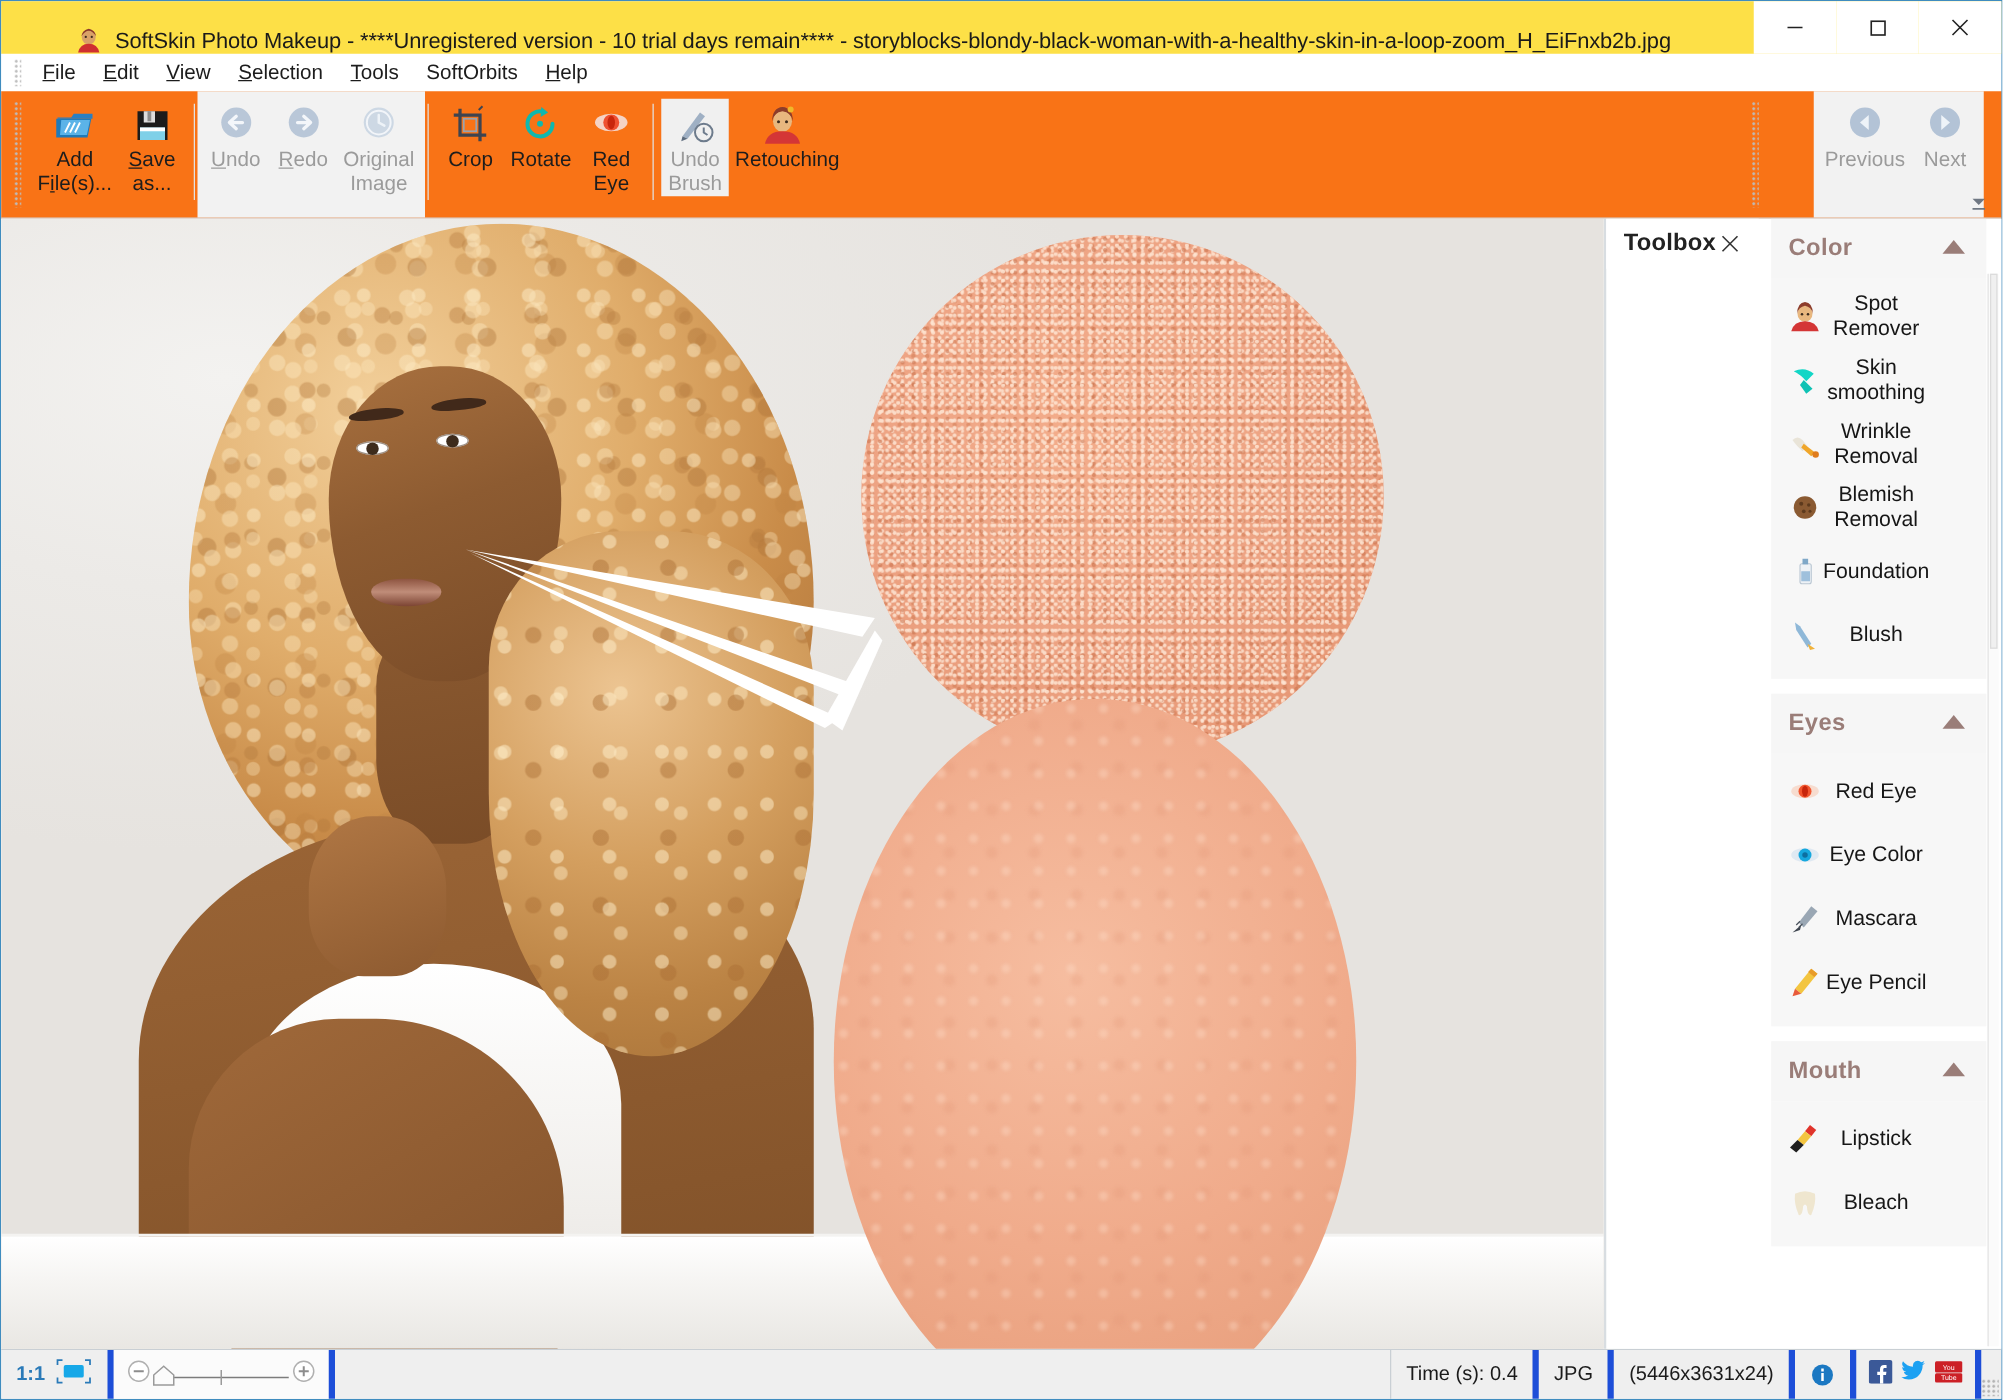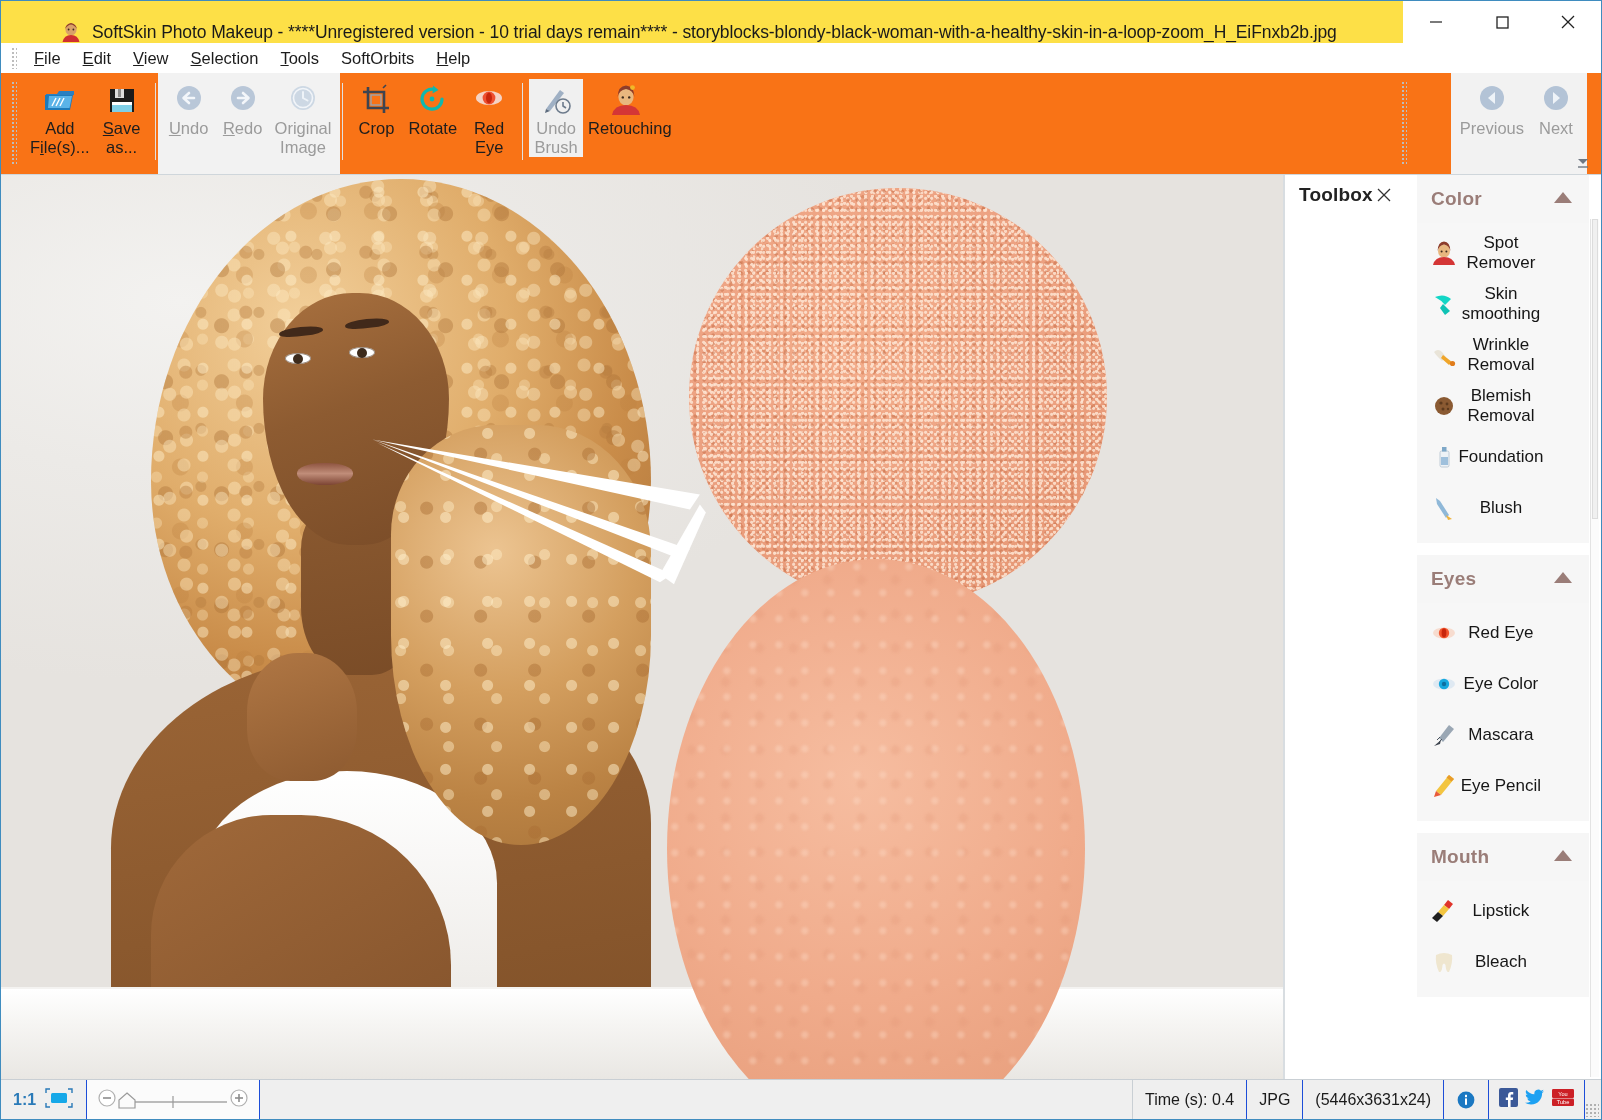--- a/index.html
+++ b/index.html
@@ -337,21 +337,21 @@
   
   .statusbar {
     height: 40px; flex: 0 0 auto;
     background: #efefef;
     border-top: 1px solid #c9cfd4;
     display: flex; align-items: stretch;
     font-size: 16px; color: #1b1b1b;
   }
   .sb-cell {
     display: flex; align-items: center; padding: 0 12px;
-    border-right: 1px solid #1d4ed8;
+    border-right: 5px solid #1d4ed8;
   }
   .sb-zoomratio { font-weight: 700; color: #2a7ab8; font-size: 16px; padding-right: 8px; }
   .sb-slider {
     background: #fbfbfb; display: flex; align-items: center;
     padding: 0 10px; gap: 0;
   }
   .sb-spacer { flex: 1 1 auto; border-right: 1px solid #c9cfd4; }
   .sb-social { display: flex; align-items: center; gap: 7px; padding: 0 10px; }
   .sb-grip {
     width: 14px; align-self: flex-end; height: 14px;

